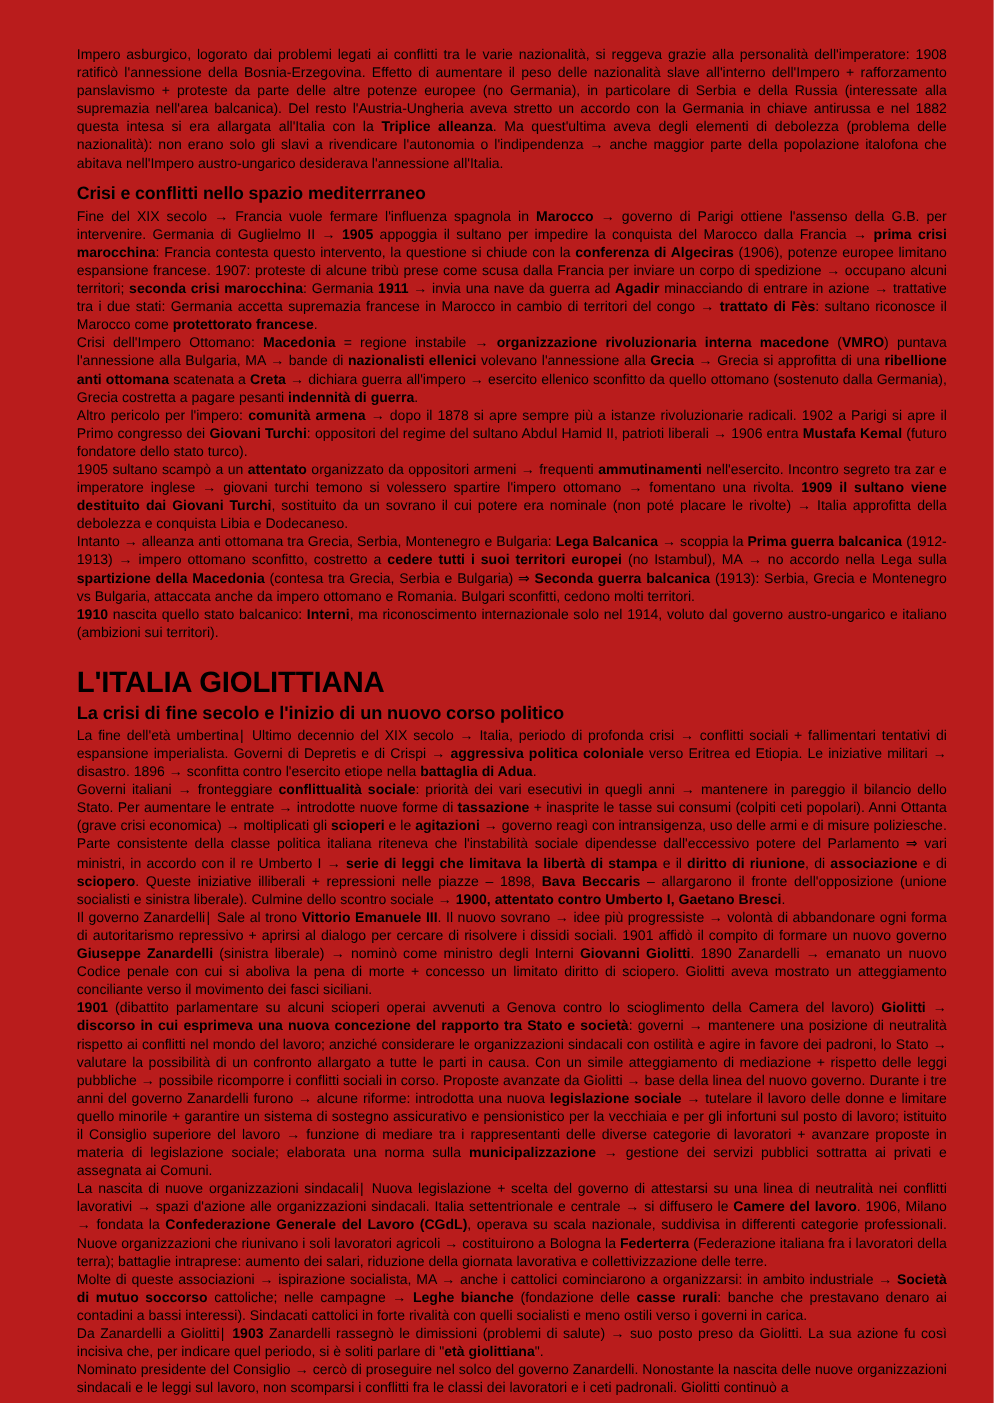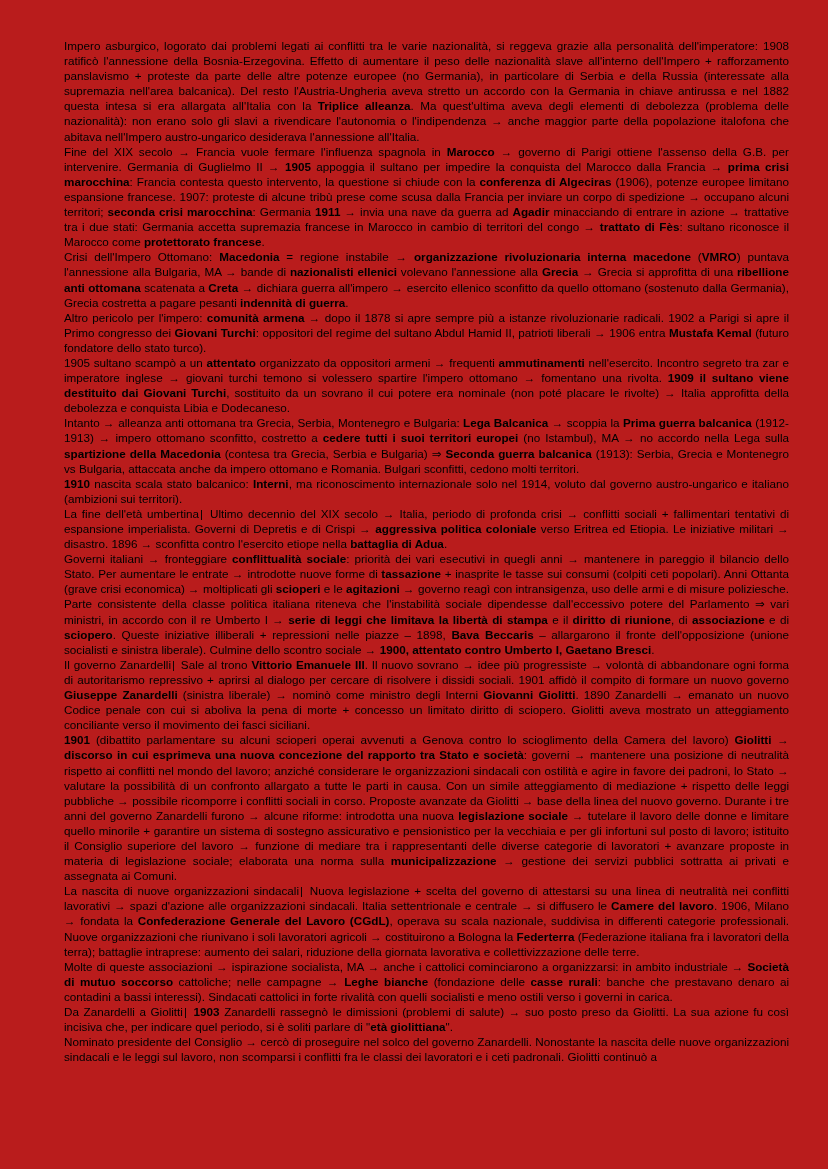--- a/index.html
+++ b/index.html
@@ -74,26 +74,29 @@
     font-weight: normal;
     padding: 0 2px 0 1px;
   }
 </style>
 </head>
 <body>
 
 <div class="page">
   <div id="content">
       <p class="para" id="p_impero_asburgico"><span>Impero asburgico, logorato dai problemi legati ai conflitti tra le varie nazionalità, si reggeva grazie alla personalità dell'imperatore: 1908 ratificò l'annessione della Bosnia-Erzegovina. Effetto di aumentare il peso delle nazionalità slave all'interno dell'Impero + rafforzamento panslavismo + proteste da parte delle altre potenze europee (no Germania), in particolare di Serbia e della Russia (interessate alla supremazia nell'area balcanica). Del resto l'Austria-Ungheria aveva stretto un accordo con la Germania in chiave antirussa e nel 1882 questa intesa si era allargata all'Italia con la </span><span class="b">Triplice alleanza</span><span>. Ma quest'ultima aveva degli elementi di debolezza (problema delle nazionalità): non erano solo gli slavi a rivendicare l'autonomia o l'indipendenza → anche maggior parte della popolazione italofona che abitava nell'Impero austro-ungarico desiderava l'annessione all'Italia.</span></p>
+      <h2 class="h-section" id="h_crisi_mediterraneo">Crisi e conflitti nello spazio mediterrraneo</h2>
       <p class="para" id="p_marocco"><span>Fine del XIX secolo → Francia vuole fermare l'influenza spagnola in </span><span class="b">Marocco</span><span> → governo di Parigi ottiene l'assenso della G.B. per intervenire. Germania di Guglielmo II → </span><span class="b">1905</span><span> appoggia il sultano per impedire la conquista del Marocco dalla Francia → </span><span class="b">prima crisi marocchina</span><span>: Francia contesta questo intervento, la questione si chiude con la </span><span class="b">conferenza di Algeciras</span><span> (1906), potenze europee limitano espansione francese. 1907: proteste di alcune tribù prese come scusa dalla Francia per inviare un corpo di spedizione → occupano alcuni territori; </span><span class="b">seconda crisi marocchina</span><span>: Germania </span><span class="b">1911</span><span> → invia una nave da guerra ad </span><span class="b">Agadir</span><span> minacciando di entrare in azione → trattative tra i due stati: Germania accetta supremazia francese in Marocco in cambio di territori del congo → </span><span class="b">trattato di Fès</span><span>: sultano riconosce il Marocco come </span><span class="b">protettorato francese</span><span>.</span></p>
       <p class="para gap" id="p_impero_ottomano"><span>Crisi dell'Impero Ottomano: </span><span class="b">Macedonia</span><span> = regione instabile → </span><span class="b">organizzazione rivoluzionaria interna macedone</span><span> (</span><span class="b">VMRO</span><span>) puntava l'annessione alla Bulgaria, MA → bande di </span><span class="b">nazionalisti ellenici</span><span> volevano l'annessione alla </span><span class="b">Grecia</span><span> → Grecia si approfitta di una </span><span class="b">ribellione anti ottomana</span><span> scatenata a  </span><span class="b">Creta</span><span> → dichiara guerra all'impero → esercito ellenico sconfitto da quello ottomano (sostenuto dalla Germania), Grecia costretta a pagare pesanti </span><span class="b">indennità di guerra</span><span>.</span></p>
       <p class="para gap" id="p_armena"><span>Altro pericolo per l'impero: </span><span class="b">comunità armena</span><span> → dopo il 1878 si apre sempre più a istanze rivoluzionarie radicali. 1902 a Parigi si apre il Primo congresso dei </span><span class="b">Giovani Turchi</span><span>: oppositori del regime del sultano Abdul Hamid II, patrioti liberali → 1906 entra </span><span class="b">Mustafa Kemal</span><span> (futuro fondatore dello stato turco).</span></p>
       <p class="para" id="p_attentato_1905"><span>1905 sultano scampò a un </span><span class="b">attentato</span><span> organizzato da oppositori armeni → frequenti </span><span class="b">ammutinamenti</span><span> nell'esercito. Incontro segreto tra zar e imperatore inglese → giovani turchi temono si volessero spartire l'impero ottomano → fomentano una rivolta. </span><span class="b">1909 il sultano viene destituito dai Giovani Turchi</span><span>, sostituito da un sovrano il cui potere era nominale (non poté placare le rivolte) → Italia approfitta della debolezza e conquista Libia e Dodecaneso.</span></p>
       <p class="para gap" id="p_lega_balcanica"><span>Intanto → alleanza anti ottomana tra Grecia, Serbia, Montenegro e Bulgaria: </span><span class="b">Lega Balcanica</span><span> → scoppia la </span><span class="b">Prima guerra balcanica</span><span> (1912-1913) → impero ottomano sconfitto, costretto a </span><span class="b">cedere tutti i suoi territori europei</span><span> (no Istambul), MA → no accordo nella Lega sulla </span><span class="b">spartizione della Macedonia</span><span> (contesa tra Grecia, Serbia e Bulgaria) ⇒ </span><span class="b">Seconda guerra balcanica</span><span> (1913): Serbia, Grecia e Montenegro vs Bulgaria, attaccata anche da impero ottomano e Romania. Bulgari sconfitti, cedono molti territori.</span></p>
-      <p class="para" id="p_albania"><span class="b">1910</span><span> nascita scala stato balcanico: </span><span class="b">Interni</span><span>, ma riconoscimento internazionale solo nel 1914, voluto dal governo austro-ungarico e italiano (ambizioni sui territori).</span></p>
+      <p class="para" id="p_albania"><span class="b">1910</span><span> nascita quello stato balcanico: </span><span class="b">Interni</span><span>, ma riconoscimento internazionale solo nel 1914, voluto dal governo austro-ungarico e italiano (ambizioni sui territori).</span></p>
+      <h1 class="h-major" id="h_italia_giolittiana">L'ITALIA GIOLITTIANA</h1>
+      <h3 class="h-sub" id="h_crisi_fine_secolo">La crisi di fine secolo e l'inizio di un nuovo corso politico</h3>
       <p class="para" id="p_eta_umbertina"><span class="lead">La fine dell'età umbertina</span><span class="sep">|</span><span> Ultimo decennio del XIX secolo → Italia, periodo di profonda crisi → conflitti sociali + fallimentari tentativi di espansione imperialista. Governi di Depretis e di Crispi → </span><span class="b">aggressiva politica coloniale</span><span> verso Eritrea ed Etiopia. Le iniziative militari → disastro. 1896 → sconfitta contro l'esercito etiope nella </span><span class="b">battaglia di Adua</span><span>.</span></p>
       <p class="para" id="p_conflittualita_sociale"><span>Governi italiani → fronteggiare </span><span class="b">conflittualità sociale</span><span>: priorità dei vari esecutivi in quegli anni → mantenere in pareggio il bilancio dello Stato. Per aumentare le entrate → introdotte nuove forme di </span><span class="b">tassazione</span><span> + inasprite le tasse sui consumi (colpiti ceti popolari). Anni Ottanta (grave crisi economica) → moltiplicati gli </span><span class="b">scioperi</span><span> e le </span><span class="b">agitazioni</span><span> → governo reagì con intransigenza, uso delle armi e di misure poliziesche. Parte consistente della classe politica italiana riteneva che l'instabilità sociale dipendesse dall'eccessivo potere del Parlamento ⇒ vari ministri, in accordo con il re Umberto I → </span><span class="b">serie di leggi che limitava la libertà di stampa</span><span> e il </span><span class="b">diritto di riunione</span><span>, di </span><span class="b">associazione</span><span> e di </span><span class="b">sciopero</span><span>. Queste iniziative illiberali + repressioni nelle piazze – 1898, </span><span class="b">Bava Beccaris</span><span> – allargarono il fronte dell'opposizione (unione socialisti e sinistra liberale). Culmine dello scontro sociale → </span><span class="b">1900, attentato contro Umberto I, Gaetano Bresci</span><span>.</span></p>
       <p class="para gap" id="p_governo_zanardelli"><span class="lead">Il governo Zanardelli</span><span class="sep">|</span><span> Sale al trono </span><span class="b">Vittorio Emanuele III</span><span>. Il nuovo sovrano → idee più progressiste → volontà di abbandonare ogni forma di autoritarismo repressivo + aprirsi al dialogo per cercare di risolvere i dissidi sociali. 1901 affidò il compito di formare un nuovo governo </span><span class="b">Giuseppe Zanardelli</span><span> (sinistra liberale) →  nominò come ministro degli Interni </span><span class="b">Giovanni Giolitti</span><span>. 1890 Zanardelli → emanato un nuovo Codice penale con cui si aboliva la pena di morte + concesso un limitato diritto di sciopero. Giolitti aveva mostrato un atteggiamento conciliante verso il movimento dei fasci siciliani.</span></p>
       <p class="para" id="p_1901_giolitti"><span class="b">1901</span><span> (dibattito parlamentare su alcuni scioperi operai avvenuti a Genova contro lo scioglimento della Camera del lavoro) </span><span class="b">Giolitti</span><span> → </span><span class="b">discorso in cui esprimeva una nuova concezione del rapporto tra Stato e società</span><span>: governi → mantenere una posizione di neutralità rispetto ai conflitti nel mondo del lavoro; anziché considerare le organizzazioni sindacali con ostilità e agire in favore dei padroni, lo Stato → valutare la possibilità di un confronto allargato a tutte le parti in causa. Con un simile atteggiamento di mediazione + rispetto delle leggi pubbliche → possibile ricomporre i conflitti sociali in corso. Proposte avanzate da Giolitti → base della linea del nuovo governo. Durante i tre anni del governo Zanardelli furono → alcune riforme: introdotta una nuova </span><span class="b">legislazione sociale</span><span> → tutelare il lavoro delle donne e limitare quello minorile + garantire un sistema di sostegno assicurativo e pensionistico per la vecchiaia e per gli infortuni sul posto di lavoro; istituito il Consiglio superiore del lavoro → funzione di mediare tra i rappresentanti delle diverse categorie di lavoratori + avanzare proposte in materia di legislazione sociale; elaborata una norma sulla </span><span class="b">municipalizzazione</span><span> → gestione dei servizi pubblici sottratta ai privati e assegnata ai Comuni.</span></p>
       <p class="para gap" id="p_organizzazioni_sindacali"><span class="lead">La nascita di nuove organizzazioni sindacali</span><span class="sep">|</span><span> Nuova legislazione + scelta del governo di attestarsi su una linea di neutralità nei conflitti lavorativi → spazi d'azione alle organizzazioni sindacali. Italia settentrionale e centrale → si diffusero le </span><span class="b">Camere del lavoro</span><span>. 1906, Milano → fondata la </span><span class="b">Confederazione Generale del Lavoro (CGdL)</span><span>, operava su scala nazionale, suddivisa in differenti categorie professionali. Nuove organizzazioni che riunivano i soli lavoratori agricoli → costituirono a Bologna la </span><span class="b">Federterra</span><span> (Federazione italiana fra i lavoratori della terra); battaglie intraprese: aumento dei salari, riduzione della giornata lavorativa e collettivizzazione delle terre.</span></p>
       <p class="para" id="p_associazioni_cattoliche"><span>Molte di queste associazioni → ispirazione socialista, MA → anche i cattolici cominciarono a organizzarsi: in ambito industriale → </span><span class="b">Società di mutuo soccorso</span><span> cattoliche; nelle campagne → </span><span class="b">Leghe bianche</span><span> (fondazione delle </span><span class="b">casse rurali</span><span>: banche che prestavano denaro ai contadini a bassi interessi). Sindacati cattolici in forte rivalità con quelli socialisti e meno ostili verso i governi in carica.</span></p>
       <p class="para gap" id="p_da_zanardelli_a_giolitti"><span class="lead">Da Zanardelli a Giolitti</span><span class="sep">|</span><span>  </span><span class="b">1903</span><span> Zanardelli rassegnò le dimissioni (problemi di salute) → suo posto preso da Giolitti. La sua azione fu così incisiva che, per indicare quel periodo, si è soliti parlare di "</span><span class="b">età giolittiana</span><span>".</span></p>
       <p class="para" id="p_nominato_presidente"><span>Nominato presidente del Consiglio → cercò di proseguire nel solco del governo Zanardelli. Nonostante la nascita delle nuove organizzazioni sindacali e le leggi sul lavoro, non scomparsi i conflitti fra le classi dei lavoratori e i ceti padronali. Giolitti continuò a</span></p>
     </div>
 </div>

